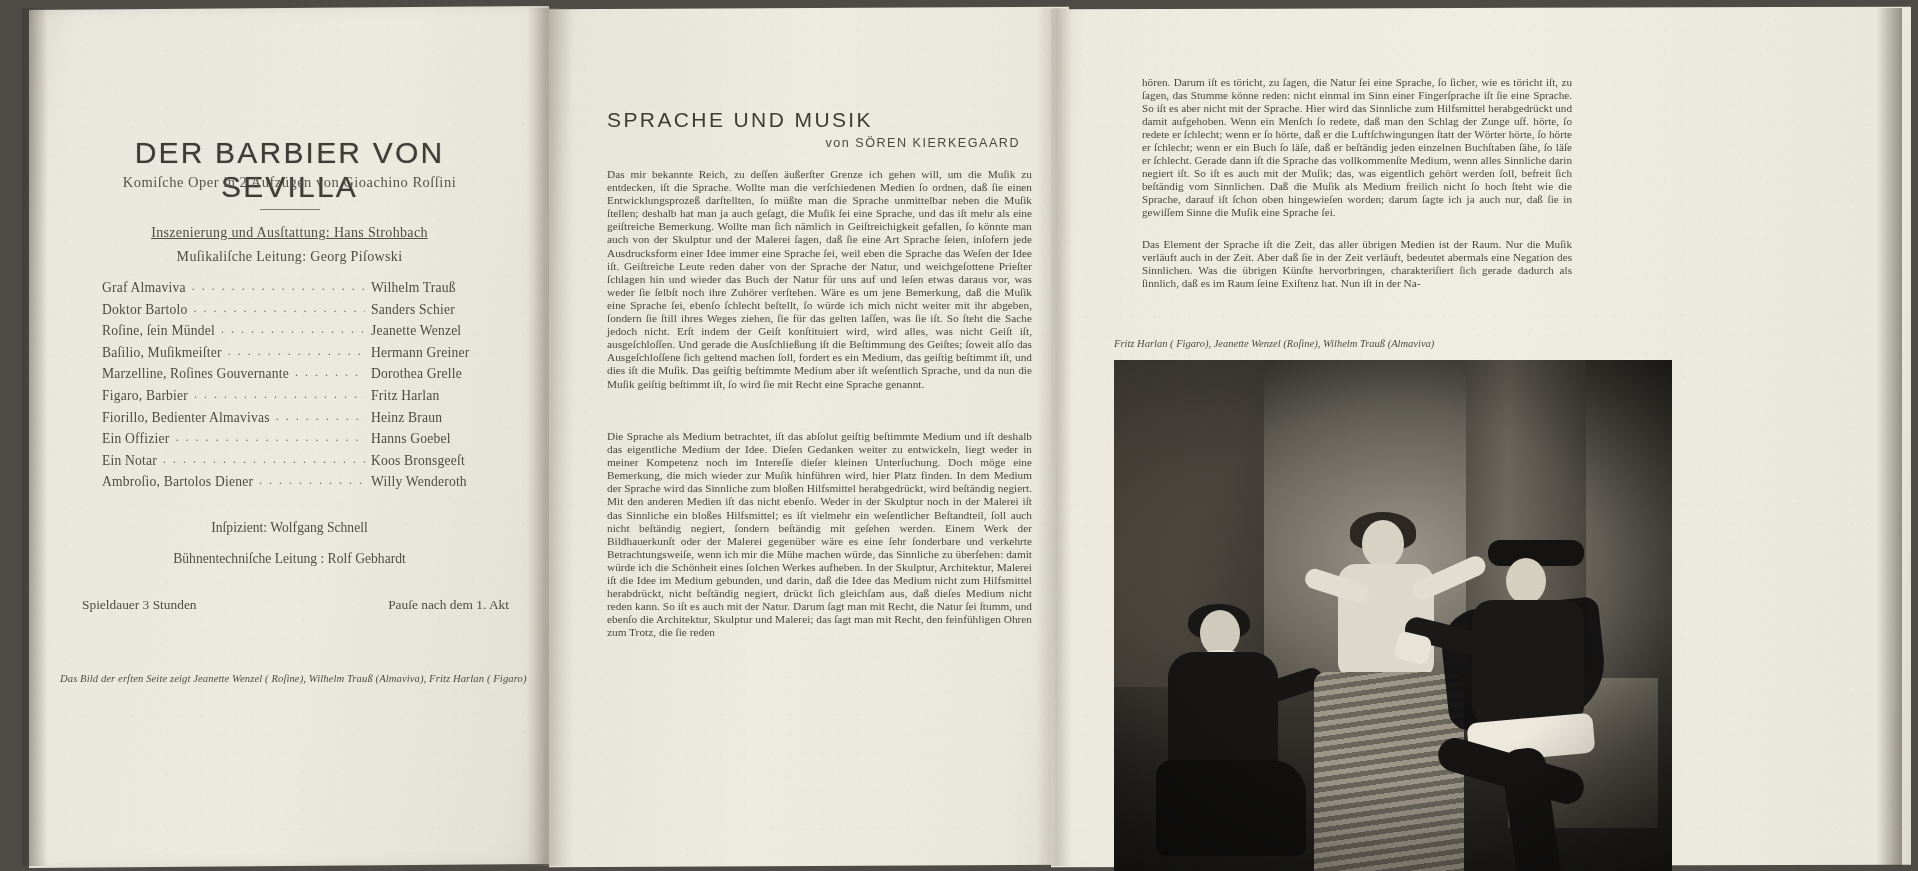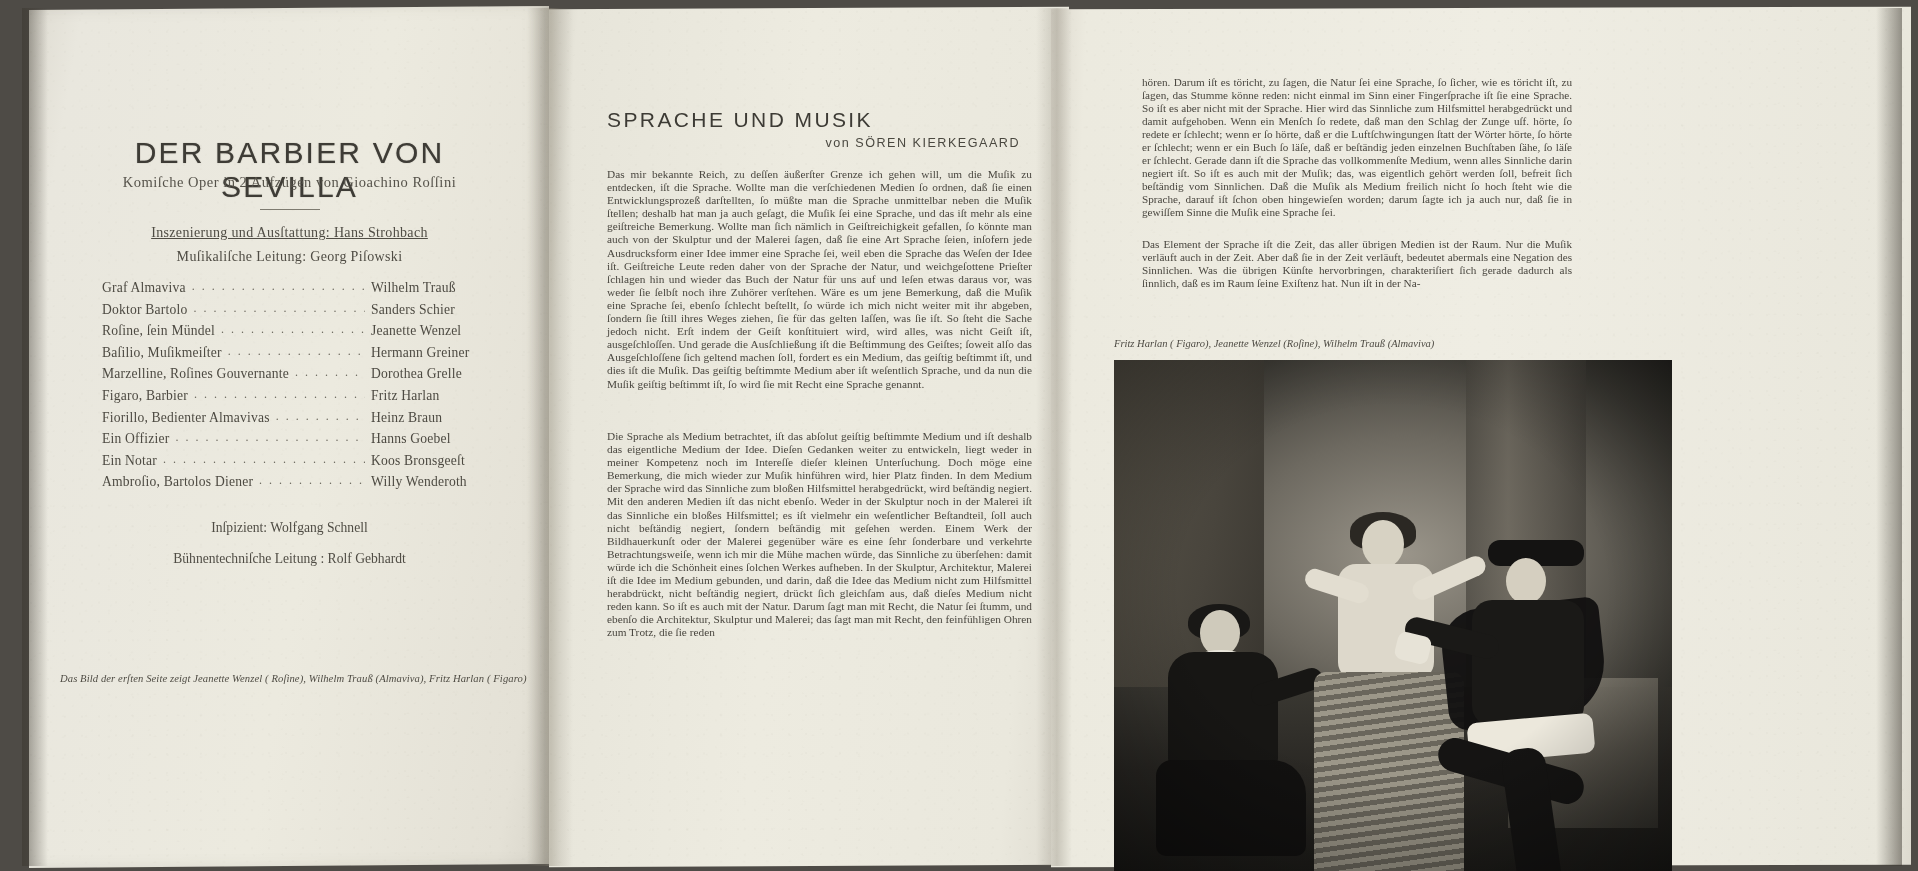--- a/index.html
+++ b/index.html
@@ -261,20 +261,24 @@
           <div class="cast-row">
             <span class="cast-role">Ambroſio, Bartolos Diener</span>
             <span class="cast-dots">........................................</span>
             <span class="cast-actor">Willy Wenderoth</span>
           </div>
         </div>
 
       <div id="credit-4">Bühnentechniſche Leitung : Rolf Gebhardt</div>
       <div id="credit-3">Inſpizient: Wolfgang Schnell</div>
 
+      <div id="runtime">
+        <span>Spieldauer 3 Stunden</span>
+        <span>Pauſe nach dem 1. Akt</span>
+      </div>
 
       <div id="footnote">Das Bild der erſten Seite zeigt Jeanette Wenzel ( Roſine), Wilhelm Trauß (Almaviva), Fritz Harlan ( Figaro)</div>
     </div>
 
     <div id="page-mid">
       <div id="essay-title">SPRACHE UND MUSIK</div>
       <div id="essay-author">von SÖREN KIERKEGAARD</div>
       <div class="essay-p" id="mid-p1">Das mir bekannte Reich, zu deſſen äußerſter Grenze ich gehen will, um die Muſik zu entdecken, iſt die Sprache. Wollte man die verſchiedenen Medien ſo ordnen, daß ſie einen Entwicklungsprozeß darſtellten, ſo müßte man die Sprache unmittelbar neben die Muſik ſtellen; deshalb hat man ja auch geſagt, die Muſik ſei eine Sprache, und das iſt mehr als eine geiſtreiche Bemerkung. Wollte man ſich nämlich in Geiſtreichigkeit gefallen, ſo könnte man auch von der Skulptur und der Malerei ſagen, daß ſie eine Art Sprache ſeien, inſofern jede Ausdrucksform einer Idee immer eine Sprache ſei, weil eben die Sprache das Weſen der Idee iſt. Geiſtreiche Leute reden daher von der Sprache der Natur, und weichgeſottene Prieſter ſchlagen hin und wieder das Buch der Natur für uns auf und leſen etwas daraus vor, was weder ſie ſelbſt noch ihre Zuhörer verſtehen. Wäre es um jene Bemerkung, daß die Muſik eine Sprache ſei, ebenſo ſchlecht beſtellt, ſo würde ich mich nicht weiter mit ihr abgeben, ſondern ſie ſtill ihres Weges ziehen, ſie für das gelten laſſen, was ſie iſt. So ſteht die Sache jedoch nicht. Erſt indem der Geiſt konſtituiert wird, wird alles, was nicht Geiſt iſt, ausgeſchloſſen. Und gerade die Ausſchließung iſt die Beſtimmung des Geiſtes; ſoweit alſo das Ausgeſchloſſene ſich geltend machen ſoll, fordert es ein Medium, das geiſtig beſtimmt iſt, und dies iſt die Muſik. Das geiſtig beſtimmte Medium aber iſt weſentlich Sprache, und da nun die Muſik geiſtig beſtimmt iſt, ſo wird ſie mit Recht eine Sprache genannt.</div>
       <div class="essay-p" id="mid-p2">Die Sprache als Medium betrachtet, iſt das abſolut geiſtig beſtimmte Medium und iſt deshalb das eigentliche Medium der Idee. Dieſen Gedanken weiter zu entwickeln, liegt weder in meiner Kompetenz noch im Intereſſe dieſer kleinen Unterſuchung. Doch möge eine Bemerkung, die mich wieder zur Muſik hinführen wird, hier Platz finden. In dem Medium der Sprache wird das Sinnliche zum bloßen Hilfsmittel herabgedrückt, wird beſtändig negiert. Mit den anderen Medien iſt das nicht ebenſo. Weder in der Skulptur noch in der Malerei iſt das Sinnliche ein bloßes Hilfsmittel; es iſt vielmehr ein weſentlicher Beſtandteil, ſoll auch nicht beſtändig negiert, ſondern beſtändig mit geſehen werden. Einem Werk der Bildhauerkunſt oder der Malerei gegenüber wäre es eine ſehr ſonderbare und verkehrte Betrachtungsweiſe, wenn ich mir die Mühe machen würde, das Sinnliche zu überſehen: damit würde ich die Schönheit eines ſolchen Werkes aufheben. In der Skulptur, Architektur, Malerei iſt die Idee im Medium gebunden, und darin, daß die Idee das Medium nicht zum Hilfsmittel herabdrückt, nicht beſtändig negiert, drückt ſich gleichſam aus, daß dieſes Medium nicht reden kann. So iſt es auch mit der Natur. Darum ſagt man mit Recht, die Natur ſei ſtumm, und ebenſo die Architektur, Skulptur und Malerei; das ſagt man mit Recht, den feinfühligen Ohren zum Trotz, die ſie reden</div>
     </div>

